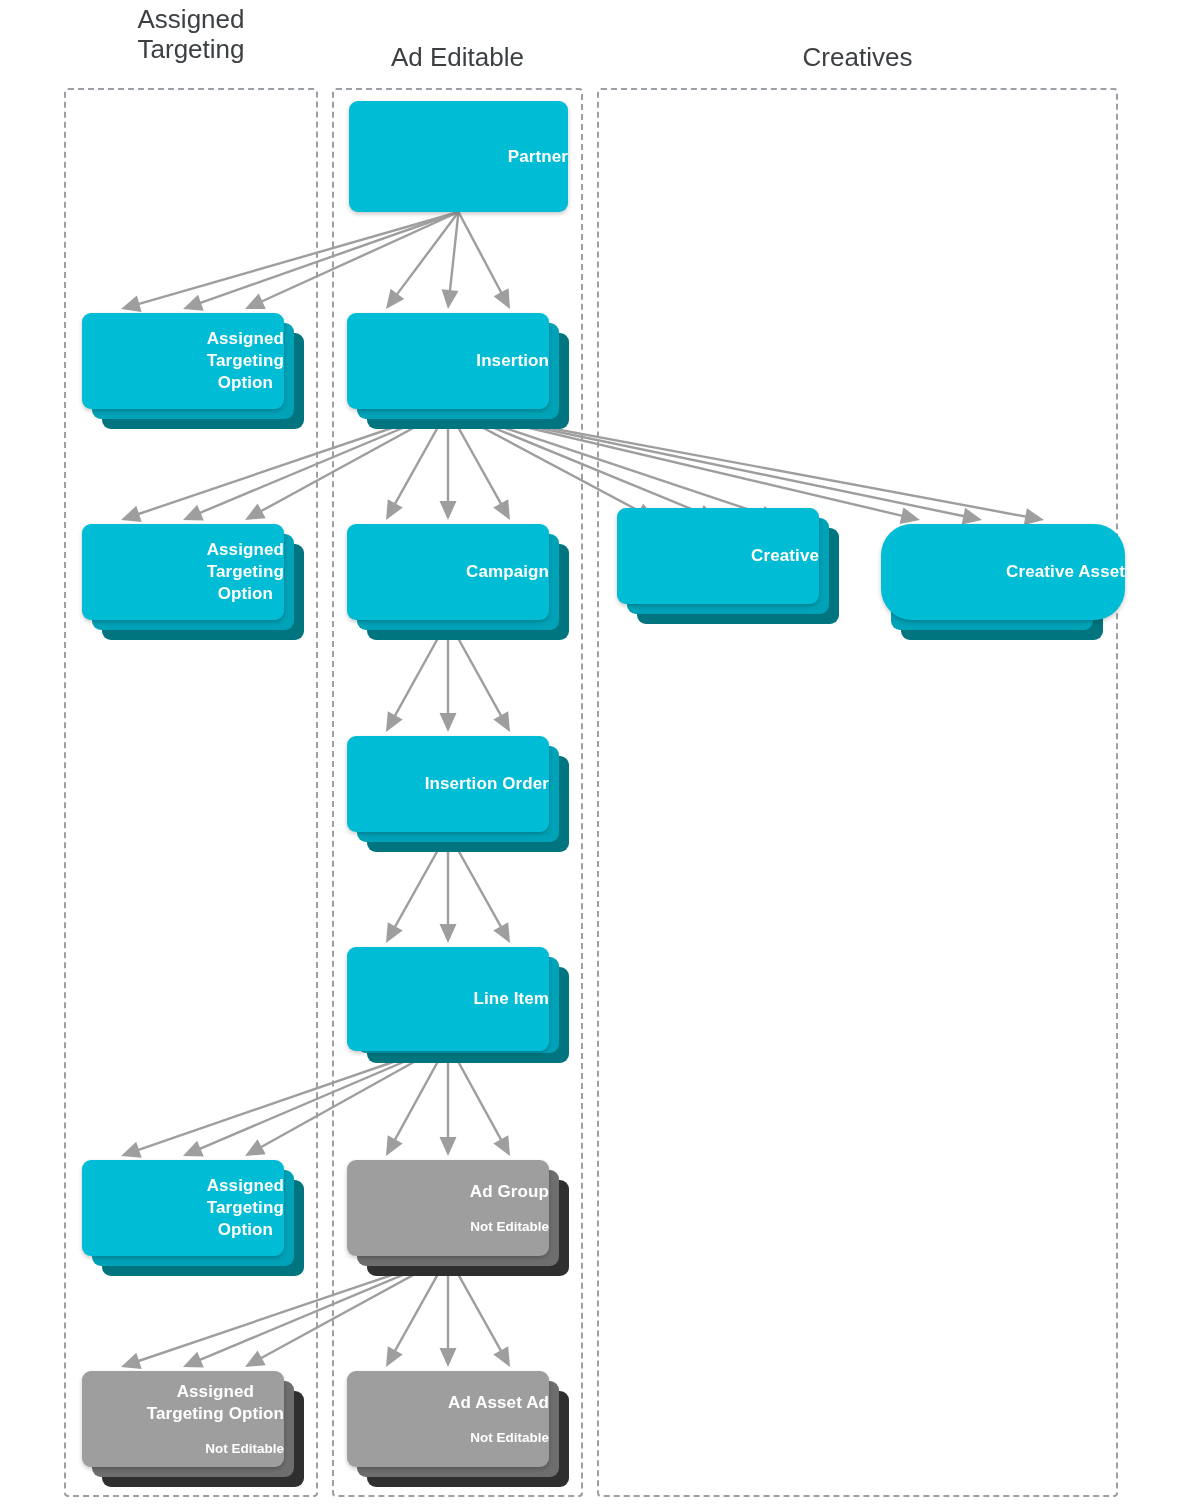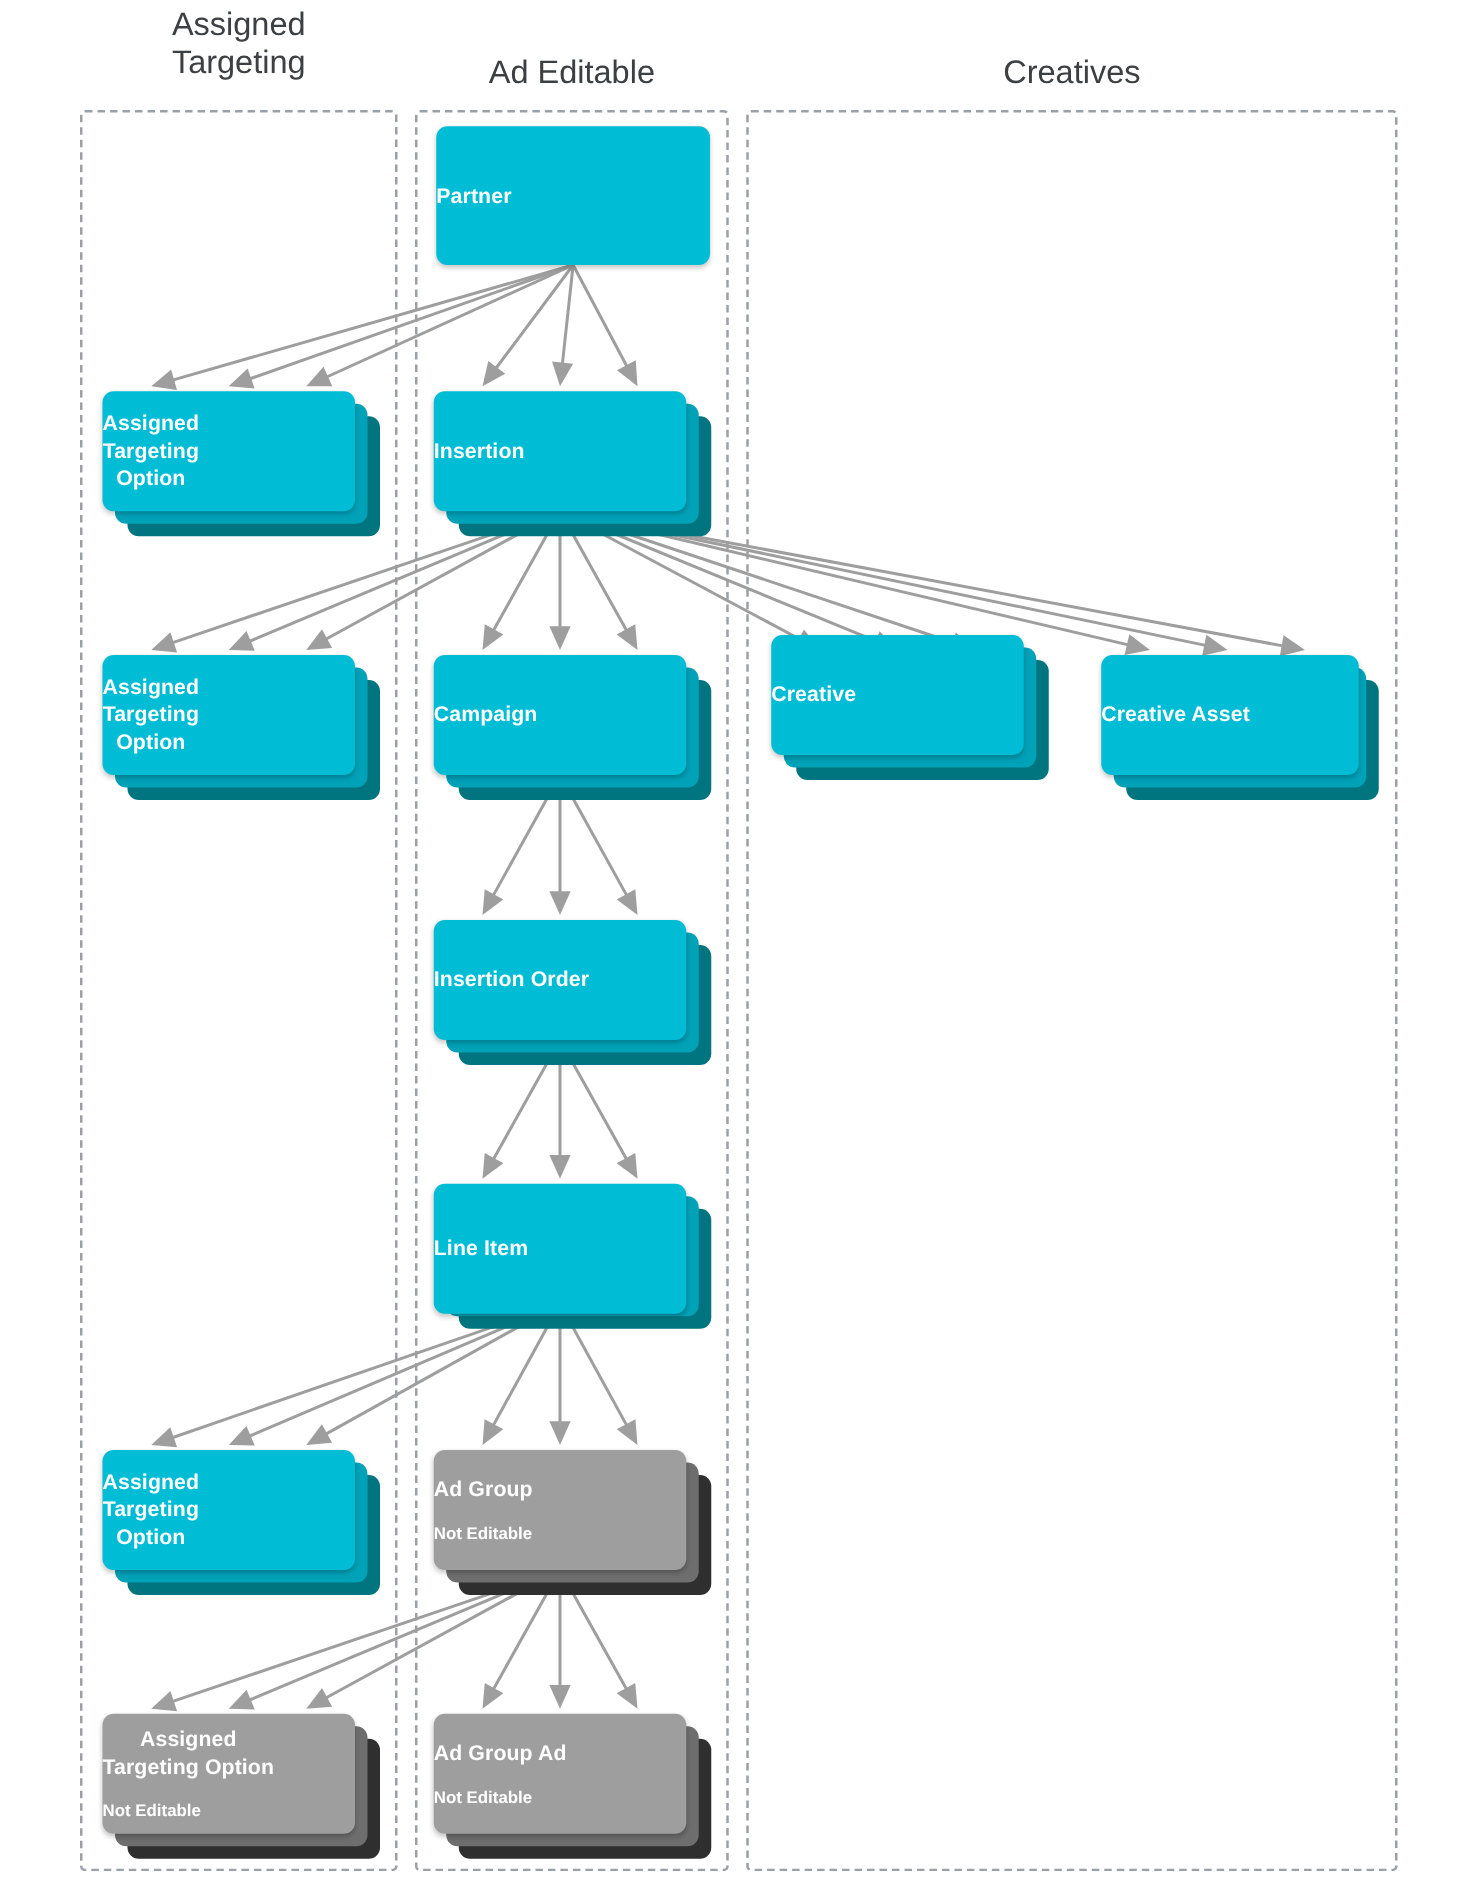--- a/index.html
+++ b/index.html
@@ -59,21 +59,21 @@
     border-radius: 9px;
     box-sizing: border-box;
   }
   .node .layer.back2 { }
   .node .layer.back1 { }
   .node .layer.front {
     left: 0;
     top: 0;
     display: flex;
     flex-direction: column;
-    align-items: flex-start;
+    align-items: flex-end;
     justify-content: center;
     color: #ffffff;
     box-shadow: 0 2px 4px rgba(0,0,0,0.22);
   }
   .node .ttl {
     font-size: 17px;
     font-weight: bold;
     line-height: 22px;
     text-align: center;
     letter-spacing: 0.1px;
@@ -250,21 +250,21 @@
       <div class="node cyan" style="left: 617px; top: 508px; width: 202px; height: 96px;">
         <div class="layer back2" style="left: 20px; top: 20px; width: 202px; height: 96px;"></div>
         <div class="layer back1" style="left: 10px; top: 10px; width: 202px; height: 96px;"></div>
         <div class="layer front" style="width: 202px; height: 96px;">
           <div class="ttl">Creative</div>
         </div>
       </div>
       <div class="node cyan" style="left: 881px; top: 524px; width: 202px; height: 96px;">
         <div class="layer back2" style="left: 20px; top: 20px; width: 202px; height: 96px;"></div>
         <div class="layer back1" style="left: 10px; top: 10px; width: 202px; height: 96px;"></div>
-        <div class="layer front" style="width: 206px; height: 96px;">
+        <div class="layer front" style="width: 244px; height: 96px; border-radius: 31px;">
           <div class="ttl">Creative Asset</div>
         </div>
       </div>
       <div class="node cyan" style="left: 347px; top: 736px; width: 202px; height: 96px;">
         <div class="layer back2" style="left: 20px; top: 20px; width: 202px; height: 96px;"></div>
         <div class="layer back1" style="left: 10px; top: 10px; width: 202px; height: 96px;"></div>
         <div class="layer front" style="width: 202px; height: 96px;">
           <div class="ttl">Insertion Order</div>
         </div>
       </div>
@@ -295,19 +295,19 @@
         <div class="layer back1" style="left: 10px; top: 10px; width: 202px; height: 96px;"></div>
         <div class="layer front" style="width: 202px; height: 96px;">
           <div class="ttl">Assigned<br>Targeting Option</div>
           <div class="sub">Not Editable</div>
         </div>
       </div>
       <div class="node gray" style="left: 347px; top: 1371px; width: 202px; height: 96px;">
         <div class="layer back2" style="left: 20px; top: 20px; width: 202px; height: 96px;"></div>
         <div class="layer back1" style="left: 10px; top: 10px; width: 202px; height: 96px;"></div>
         <div class="layer front" style="width: 202px; height: 96px;">
-          <div class="ttl">Ad Group Ad</div>
+          <div class="ttl">Ad Asset Ad</div>
           <div class="sub">Not Editable</div>
         </div>
       </div>
     </div>
 
 </div>
 
 </body></html>

